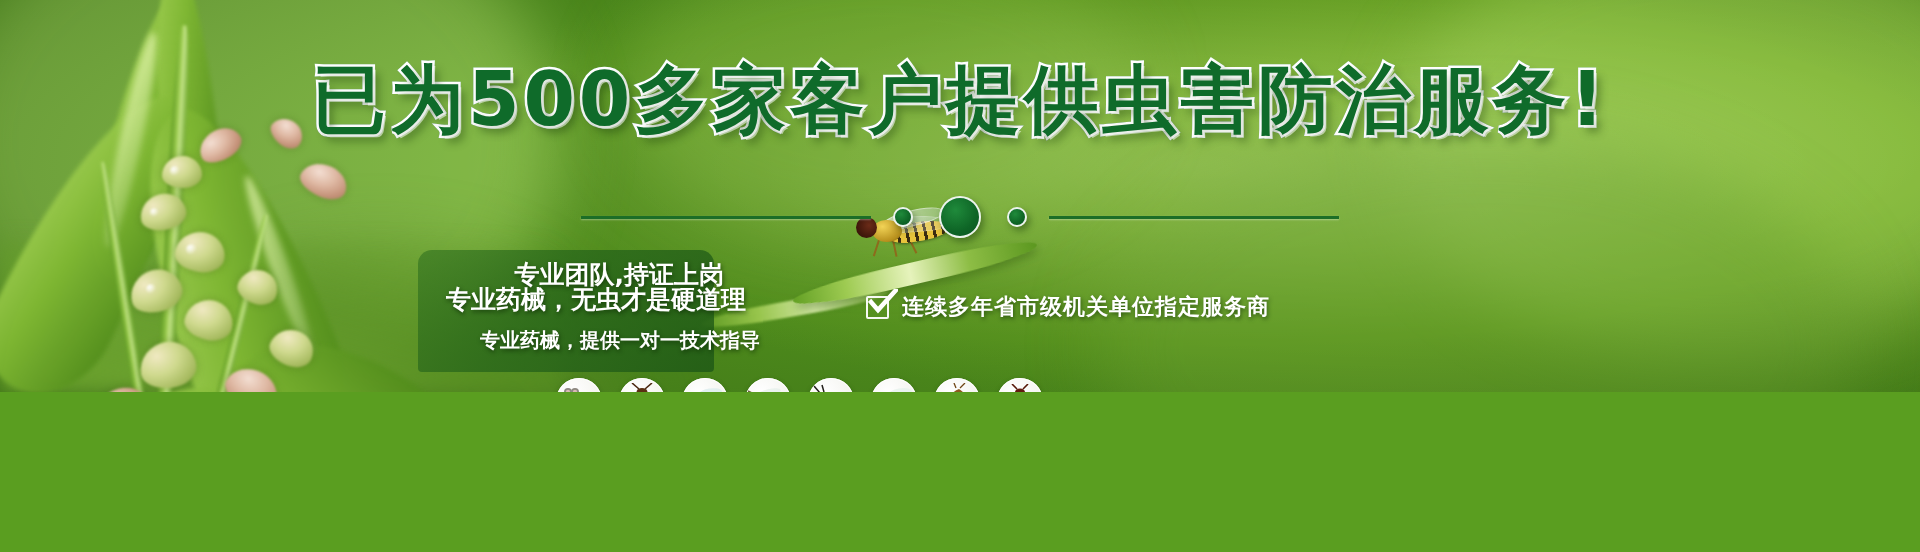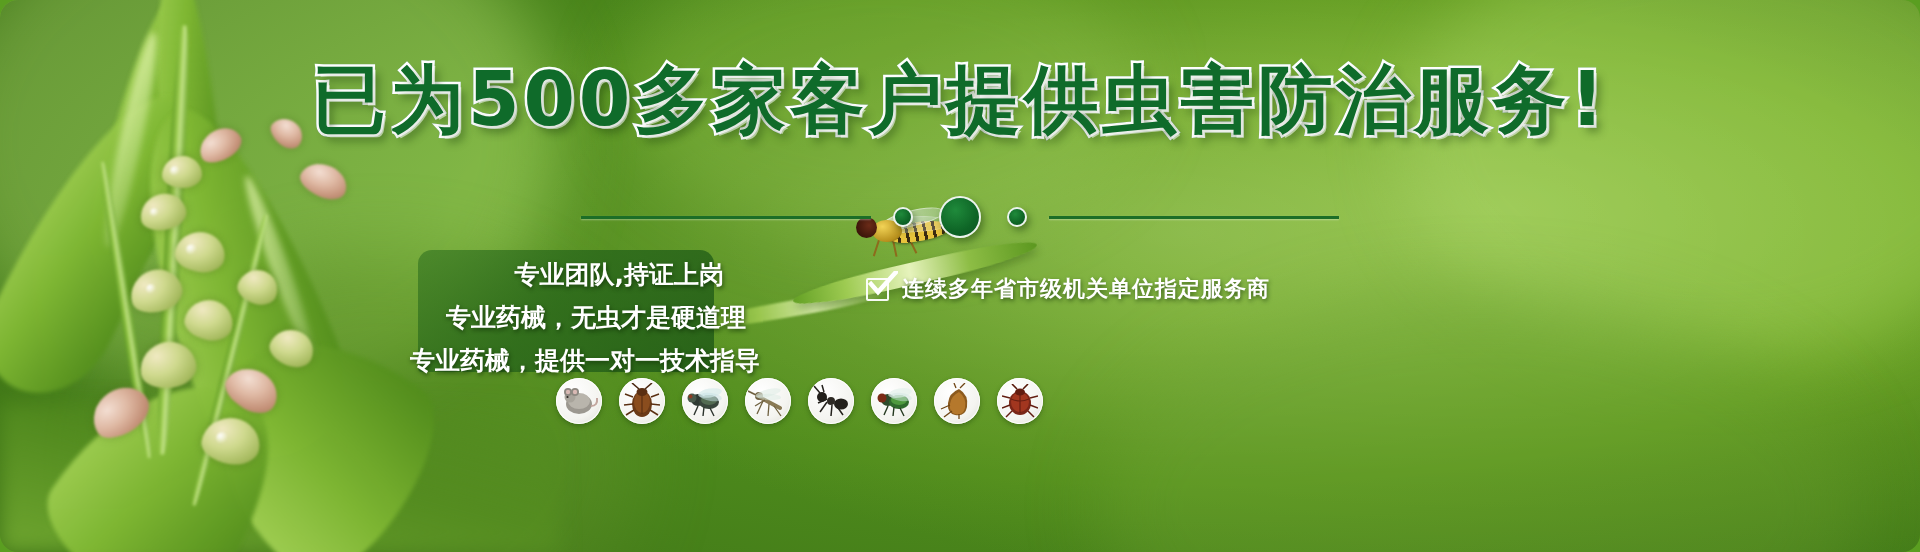--- a/index.html
+++ b/index.html
@@ -4,23 +4,22 @@
 <style>
   * { margin:0; padding:0; box-sizing:border-box; }
   html,body { width:1920px; height:552px; overflow:hidden; }
   body {
     font-family:"Liberation Sans","DejaVu Sans",sans-serif;
     background:#5a9e20;
   }
 
   #banner {
     position:relative;
-    width:1920px; height:552px;
+    width:1920px; height:392px;
     overflow:hidden;
-    border-radius:18px;
   }
 
   
   .bg-base {
     position:absolute; inset:0;
     background:
       radial-gradient(ellipse 55% 70% at 78% 38%, #8cbf3f 0%, #76ad2c 38%, #5d9620 70%, #4d8a1c 100%),
       linear-gradient(115deg,#7fb634 0%,#6fad2a 35%,#5f9d22 70%,#53911d 100%);
   }
   .bg-vign {
@@ -168,27 +167,27 @@
   .panel-lines {
     position:absolute; left:340px; top:262px;
     width:420px;
     color:#ffffff;
     font-family:"DejaVu Sans","Liberation Sans",sans-serif;
     font-weight:bold;
     text-shadow:1px 2px 4px rgba(15,45,5,.75);
     white-space:nowrap;
   }
   .pl { line-height:1; }
-  .pl1 { font-size:25px; text-align:right; padding-right:36px; margin-bottom:18px; }
+  .pl1 { font-size:25px; text-align:right; padding-right:36px; }
   .pl2 { font-size:25px; text-align:right; padding-right:14px; margin-bottom:18px; }
-  .pl3 { font-size:25px; text-align:right; padding-right:0px; }
+  .pl3 { font-size:20px; text-align:right; padding-right:0px; }
 
   
   .bullets {
-    position:absolute; left:866px; top:274px;
+    position:absolute; left:866px; top:292px;
     display:flex; flex-direction:row; gap:21px;
   }
   .bullet { display:flex; align-items:center; gap:13px; }
   .chk { width:23px; height:23px; flex:0 0 23px; position:relative; }
   .chk-box {
     position:absolute; inset:0;
     border:2px solid rgba(255,255,255,.95);
     border-radius:2px;
   }
   .chk-tick {

